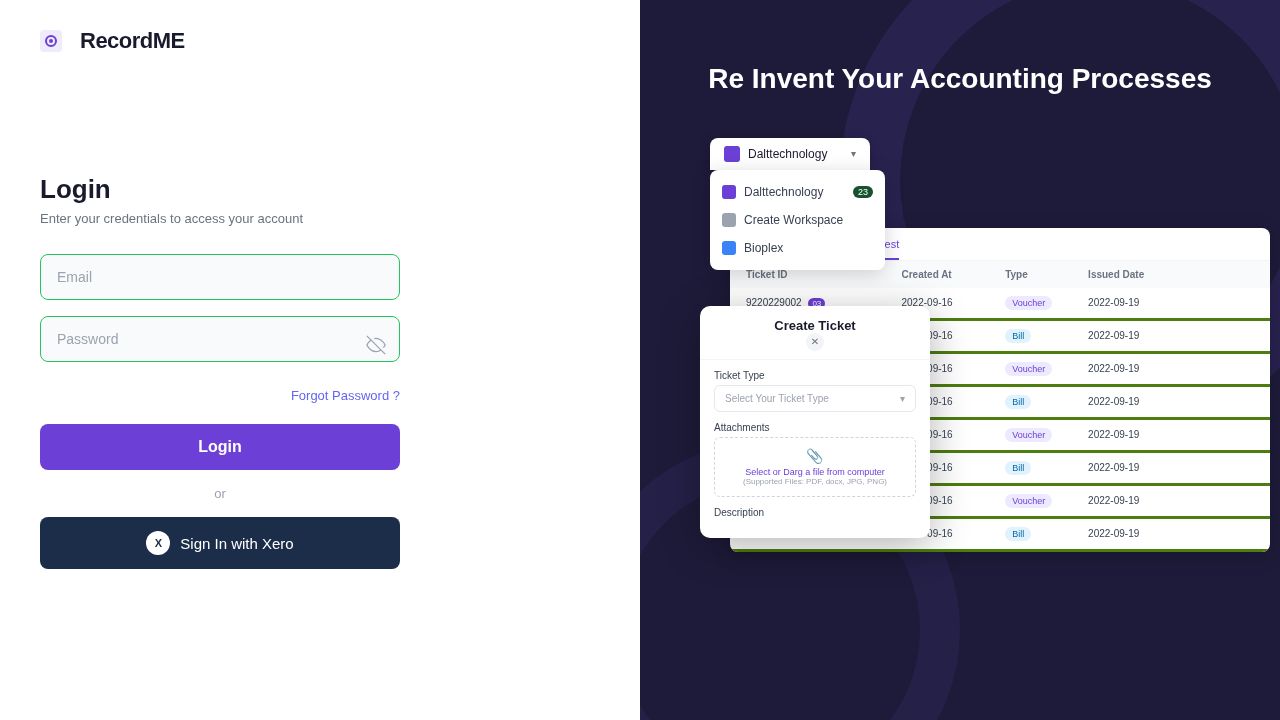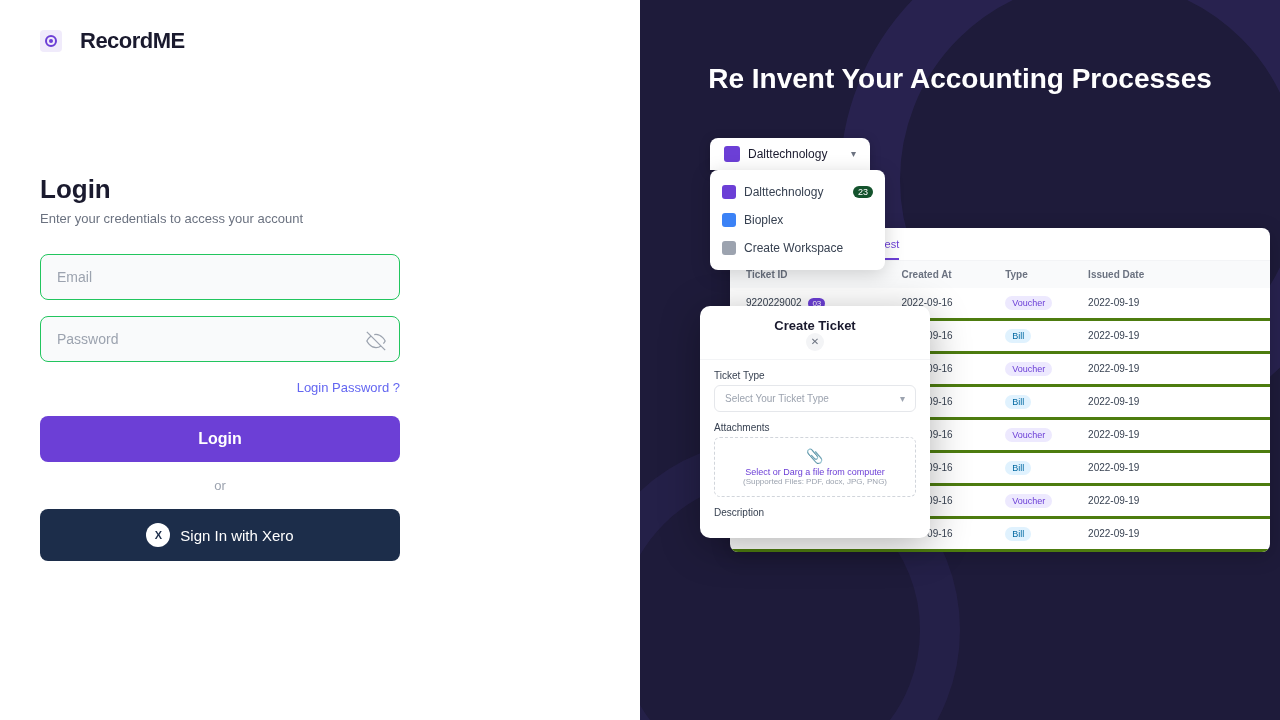--- a/index.html
+++ b/index.html
@@ -52,21 +52,21 @@
       background: #f9fafb;
       outline: none;
       margin-bottom: 16px;
     }
     .input-field::placeholder { color: #9ca3af; }
     .password-wrapper {
       position: relative;
       margin-bottom: 8px;
     }
     .password-wrapper .input-field {
-      margin-bottom: 8px;
+      margin-bottom: 16px;
       padding-right: 44px;
     }
     .eye-icon {
       position: absolute;
       right: 14px;
       top: 50%;
       transform: translateY(-50%);
       cursor: pointer;
       color: #9ca3af;
     }
@@ -396,21 +396,21 @@
       <span class="eye-icon">
         <svg width="20" height="20" viewBox="0 0 24 24" fill="none" stroke="currentColor" stroke-width="1.5">
           <path d="M17.94 17.94A10.07 10.07 0 0112 20c-7 0-11-8-11-8a18.45 18.45 0 015.06-5.94"></path>
           <path d="M9.9 4.24A9.12 9.12 0 0112 4c7 0 11 8 11 8a18.5 18.5 0 01-2.16 3.19"></path>
           <line x1="1" y1="1" x2="23" y2="23"></line>
         </svg>
       </span>
     </div>
 
     <div class="forgot-link">
-      <a>Login Password ?</a>
+      <a>Forgot Password ?</a>
     </div>
 
     <button class="login-btn">Login</button>
 
     <div class="or-divider">or</div>
 
     <button class="xero-btn">
       <div class="xero-logo">X</div>
       <span>Sign In with Xero</span>
     </button>
@@ -430,26 +430,26 @@
       <span class="dropdown-arrow">▾</span>
     </div>
 
     <div class="dropdown-menu">
       <div class="dropdown-item">
         <div class="di-icon di-purple"></div>
         <span>Dalttechnology</span>
         <span class="badge-num">23</span>
       </div>
       <div class="dropdown-item">
+        <div class="di-icon di-gray"></div>
+        <span>Create Workspace</span>
+      </div>
+      <div class="dropdown-item">
         <div class="di-icon di-blue"></div>
         <span>Bioplex</span>
-      </div>
-      <div class="dropdown-item">
-        <div class="di-icon di-gray"></div>
-        <span>Create Workspace</span>
       </div>
     </div>
 
     <div class="table-mockup">
       <div class="table-tabs">
         <div class="table-tab">Pending</div>
         <div class="table-tab">Logs</div>
         <div class="table-tab active">Request</div>
       </div>
       <div class="table-header">

